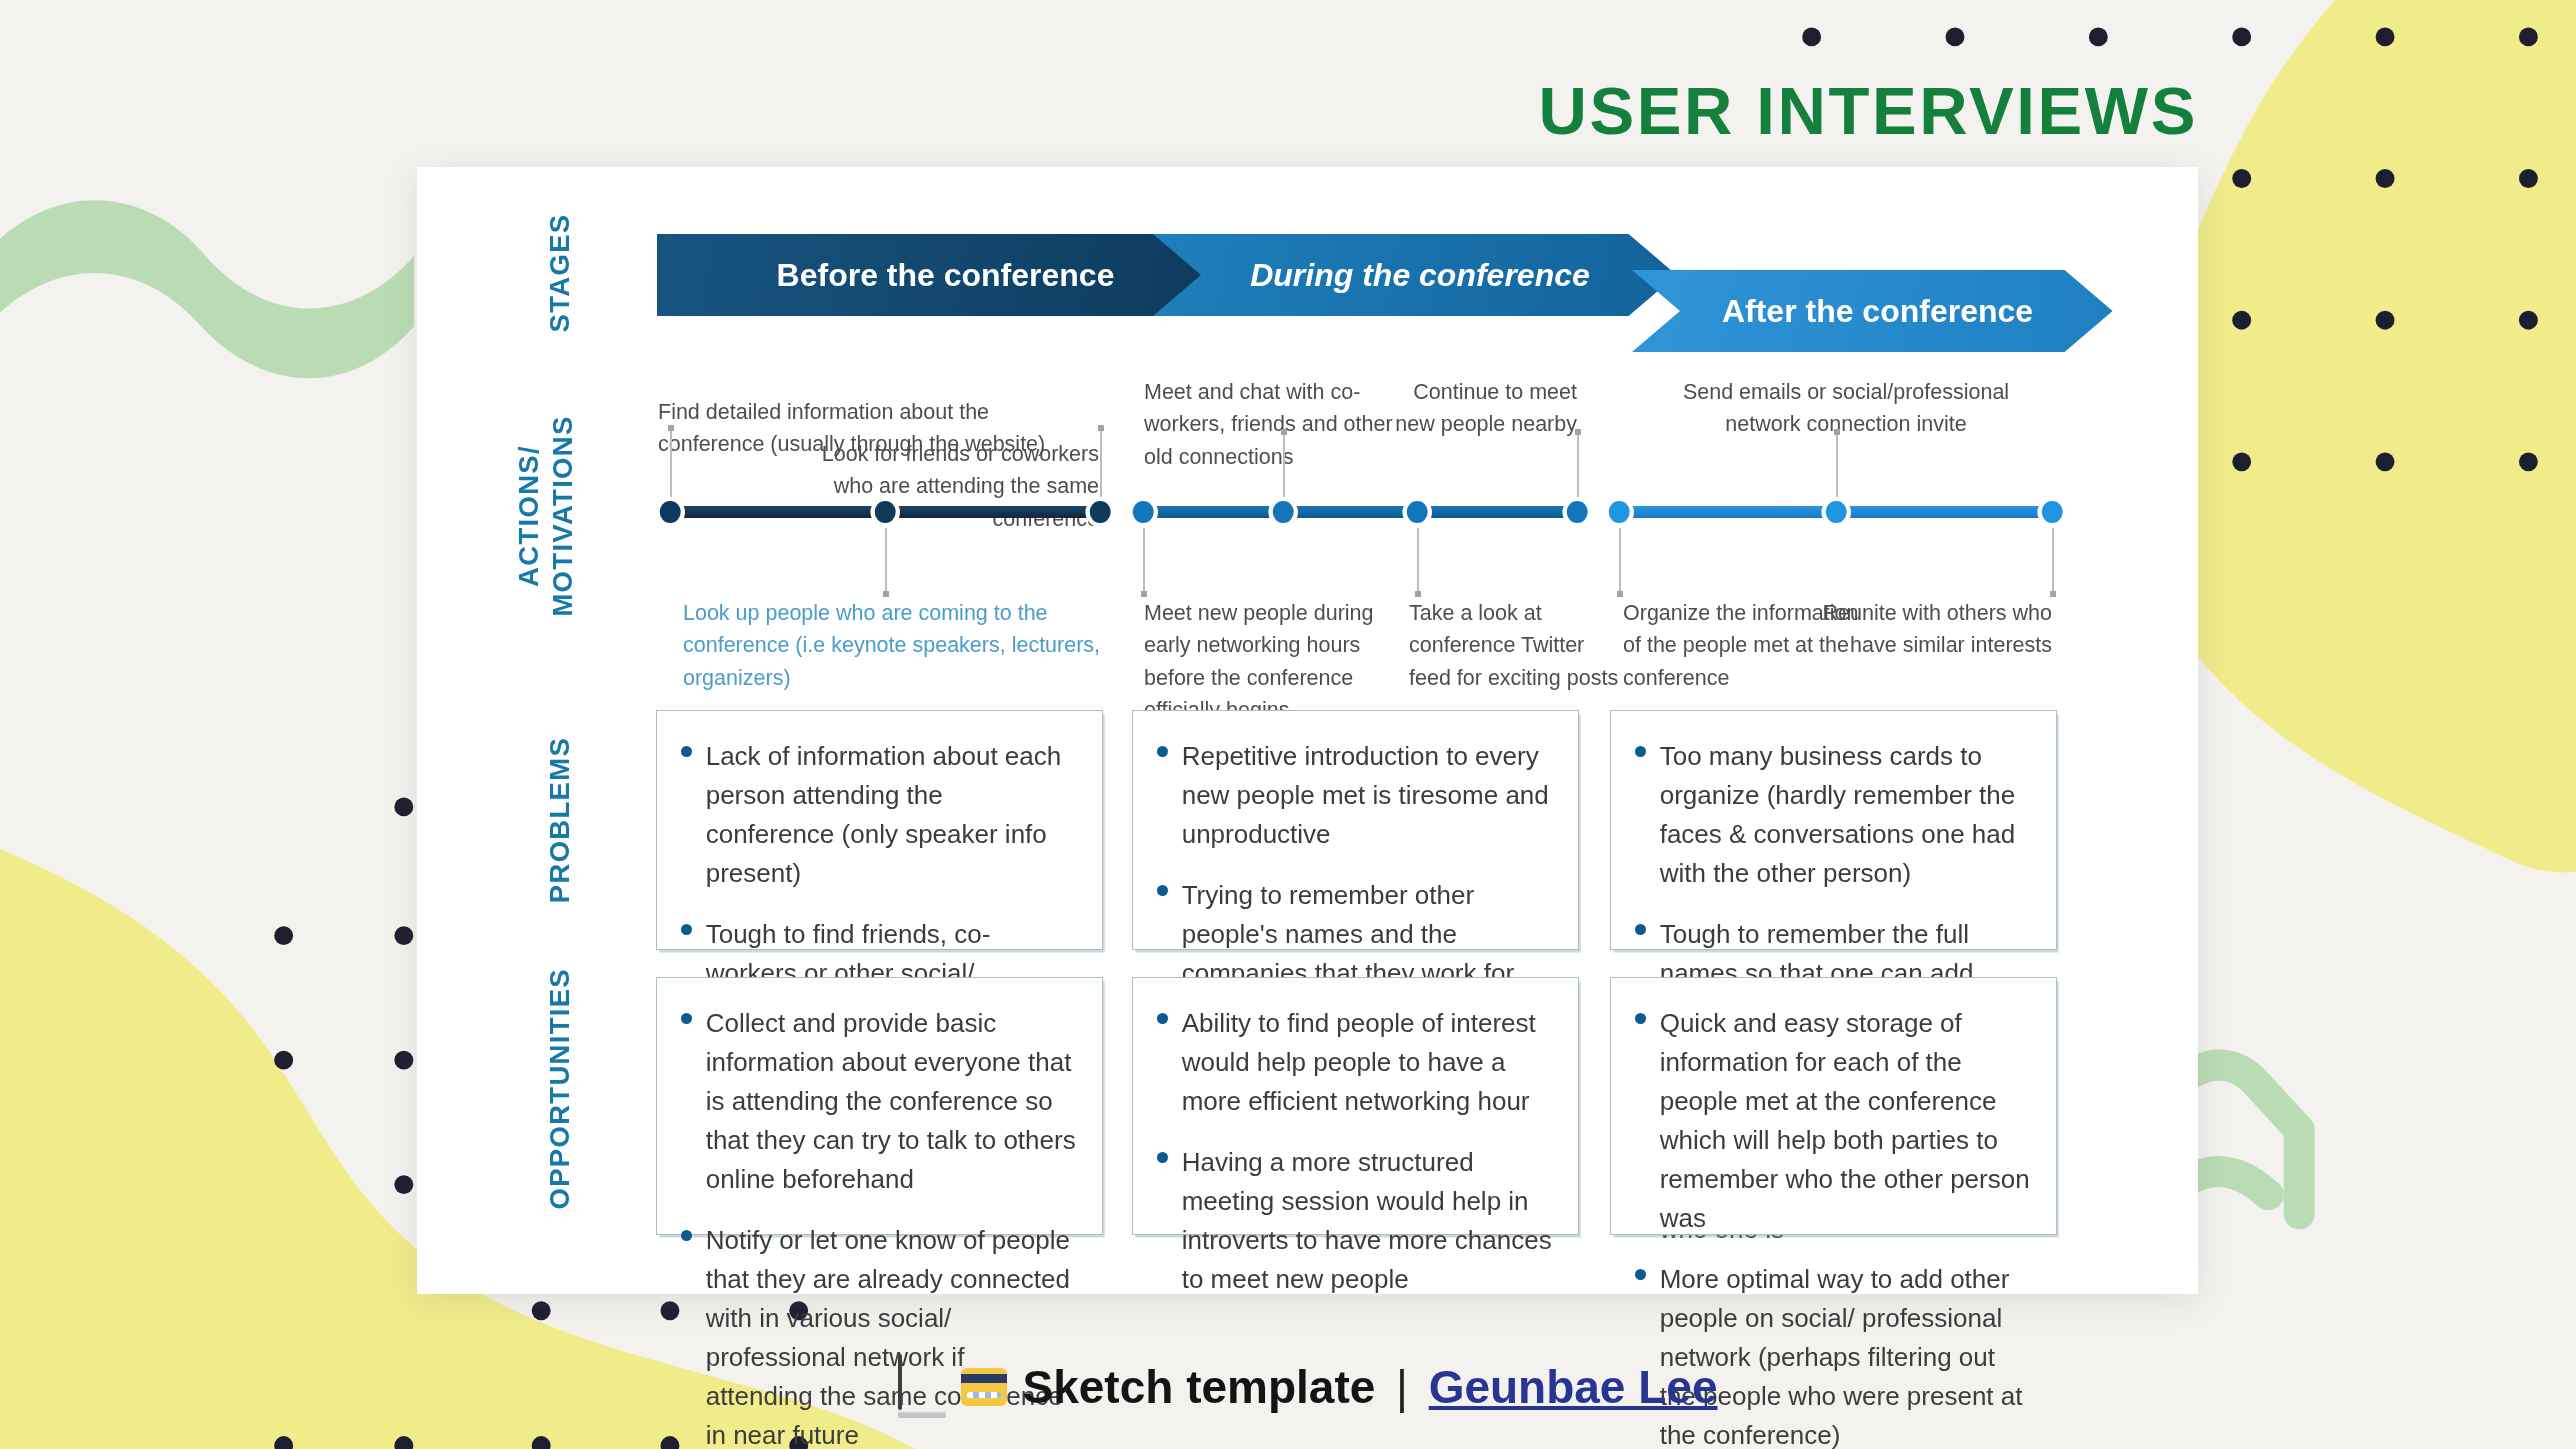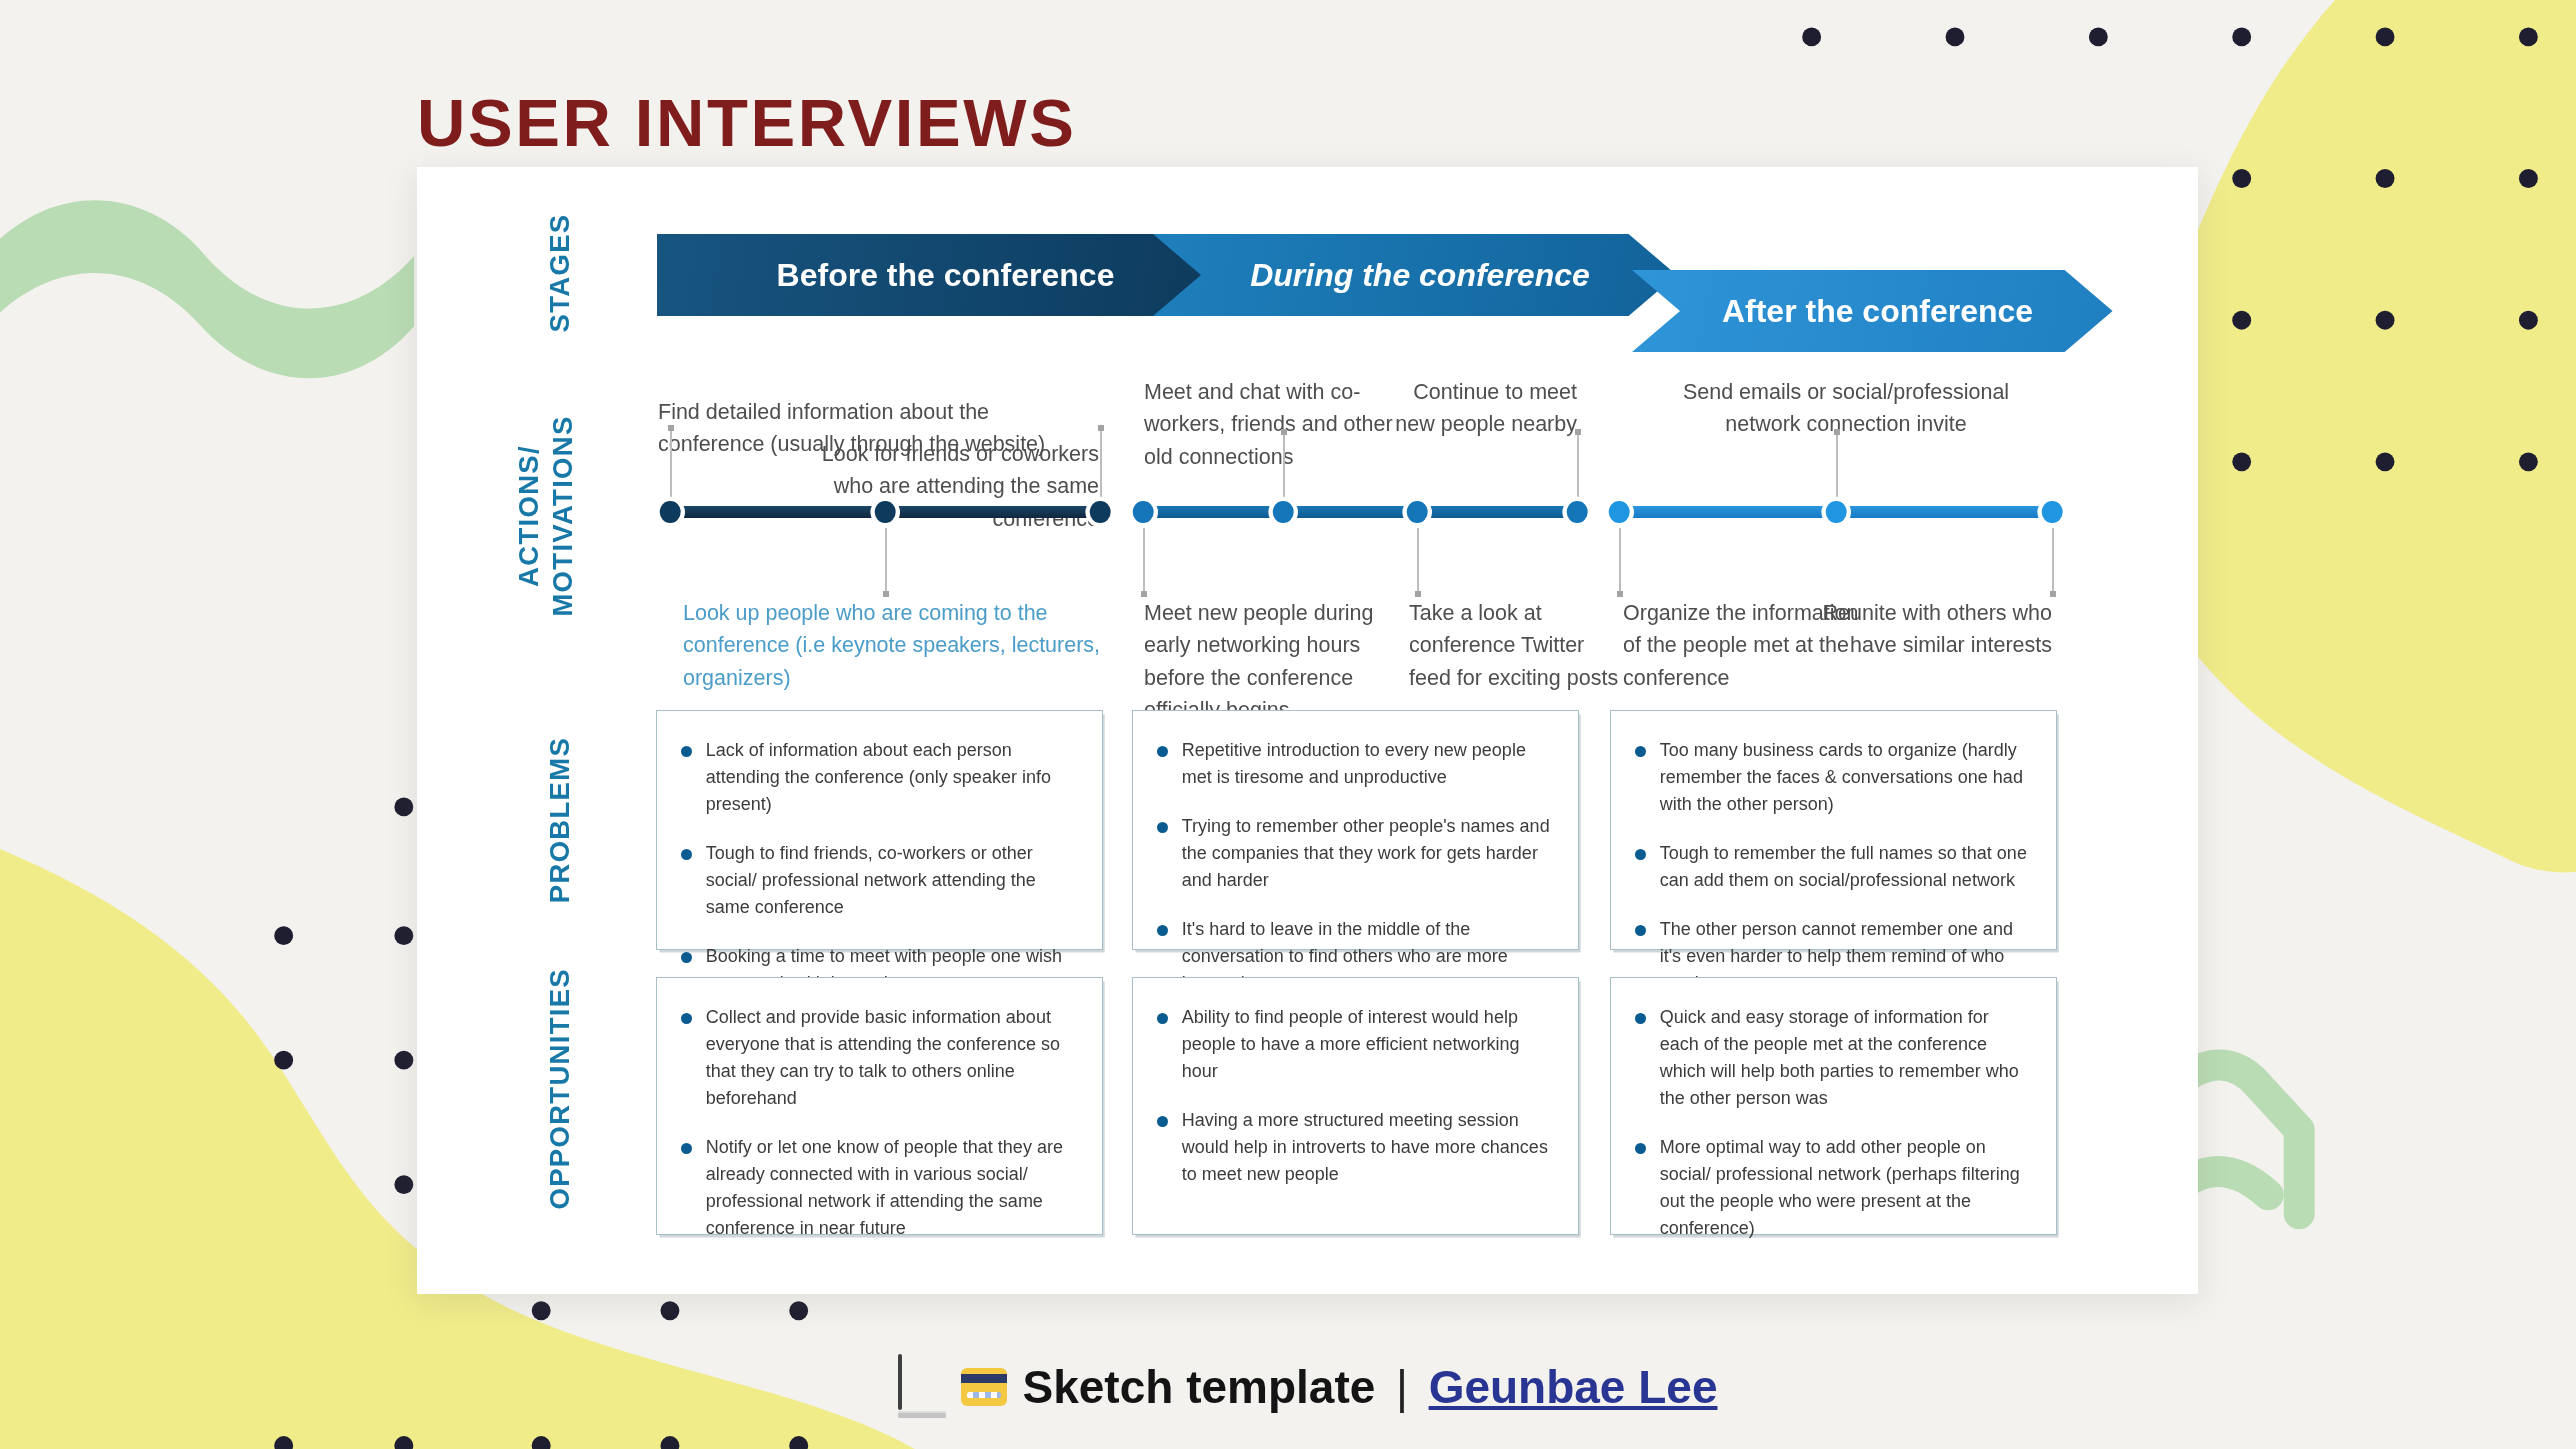--- a/index.html
+++ b/index.html
@@ -1,22 +1,22 @@
 <!DOCTYPE html>
 <html style="font-size:13.7px"><head>
 <meta charset="utf-8">
 <style>
   html,body{margin:0;padding:0;background:#e8e6e3;}
   #root{position:relative;width:2576px;height:1449px;background:#f4f2ef;overflow:hidden;
         font-family:"Liberation Sans",sans-serif;}
   svg.decor{position:absolute;left:0;top:0;}
 
   
-  .page-title{position:absolute;left:417px;top:84px;width:1781px;text-align:left;
-    font-size:67px;font-weight:bold;letter-spacing:2.6px;color:#7f1d1d;}
+  .page-title{position:absolute;left:417px;top:72px;width:1781px;text-align:right;
+    font-size:67px;font-weight:bold;letter-spacing:2.6px;color:#15803d;}
   .card{position:absolute;left:417px;top:167px;width:1781px;height:1127px;background:#ffffff;
     box-shadow:0 6.9px 31px rgba(110,110,95,.16);}
 
   
   .rowlabel{position:absolute;transform:translate(-50%,-50%) rotate(-90deg);
     font-weight:bold;font-size:27.5px;color:#1878a8;letter-spacing:1.3px;white-space:nowrap;text-align:center;}
   .rowlabel.wrap2{white-space:normal;width:215px;line-height:1.25;}
   .lbl-stages{left:143px;top:106px;}
   .lbl-actions{left:129px;top:349px;}
   .lbl-problems{left:143px;top:653px;}
@@ -61,21 +61,21 @@
   .b4{left:1206px;top:430px;width:249px;}
   .b5{left:1399px;top:430px;width:236px;text-align:right;}
 
   
   .panel{position:absolute;width:447px;background:#fff;border:1.7px solid #a9bfc7;box-sizing:border-box;
     box-shadow:2.6px 3.4px 0 -0.9px rgba(125,150,160,.38);padding:26px 26px 17px 24px;}
   .panel.problems{top:543px;height:240px;}
   .panel.opps{top:810px;height:258px;}
   .c1{left:239px;} .c2{left:715px;} .c3{left:1193px;}
   .panel ul{list-style:none;margin:0;padding:0;display:flex;flex-direction:column;gap:22px;}
-  .panel li{display:flex;gap:13.7px;font-size:18px;color:#3c3c3c;line-height:1.5;}
+  .panel li{display:flex;gap:13.7px;font-size:26px;color:#3c3c3c;line-height:1.5;}
   .bullet{width:11px;height:11px;border-radius:50%;background:#0a5c90;margin-top:8.6px;flex-shrink:0;}
 
   
   .footer{position:absolute;left:417px;top:1348px;width:1781px;height:77px;
     display:flex;align-items:center;justify-content:center;gap:15.5px;font-size:46px;color:#141414;font-weight:bold;}
   .sep{font-weight:normal;color:#222;margin:0 5.2px;}
   .author-link{color:#283593;text-decoration:underline;cursor:pointer;}
   .laptop{display:inline-block;}
   .laptop .scr{width:33px;height:26px;background:linear-gradient(#6f6f6f,#9d9d9d);
     border:2.6px solid #3f3f3f;border-radius:2.6px;margin:0 auto;}

